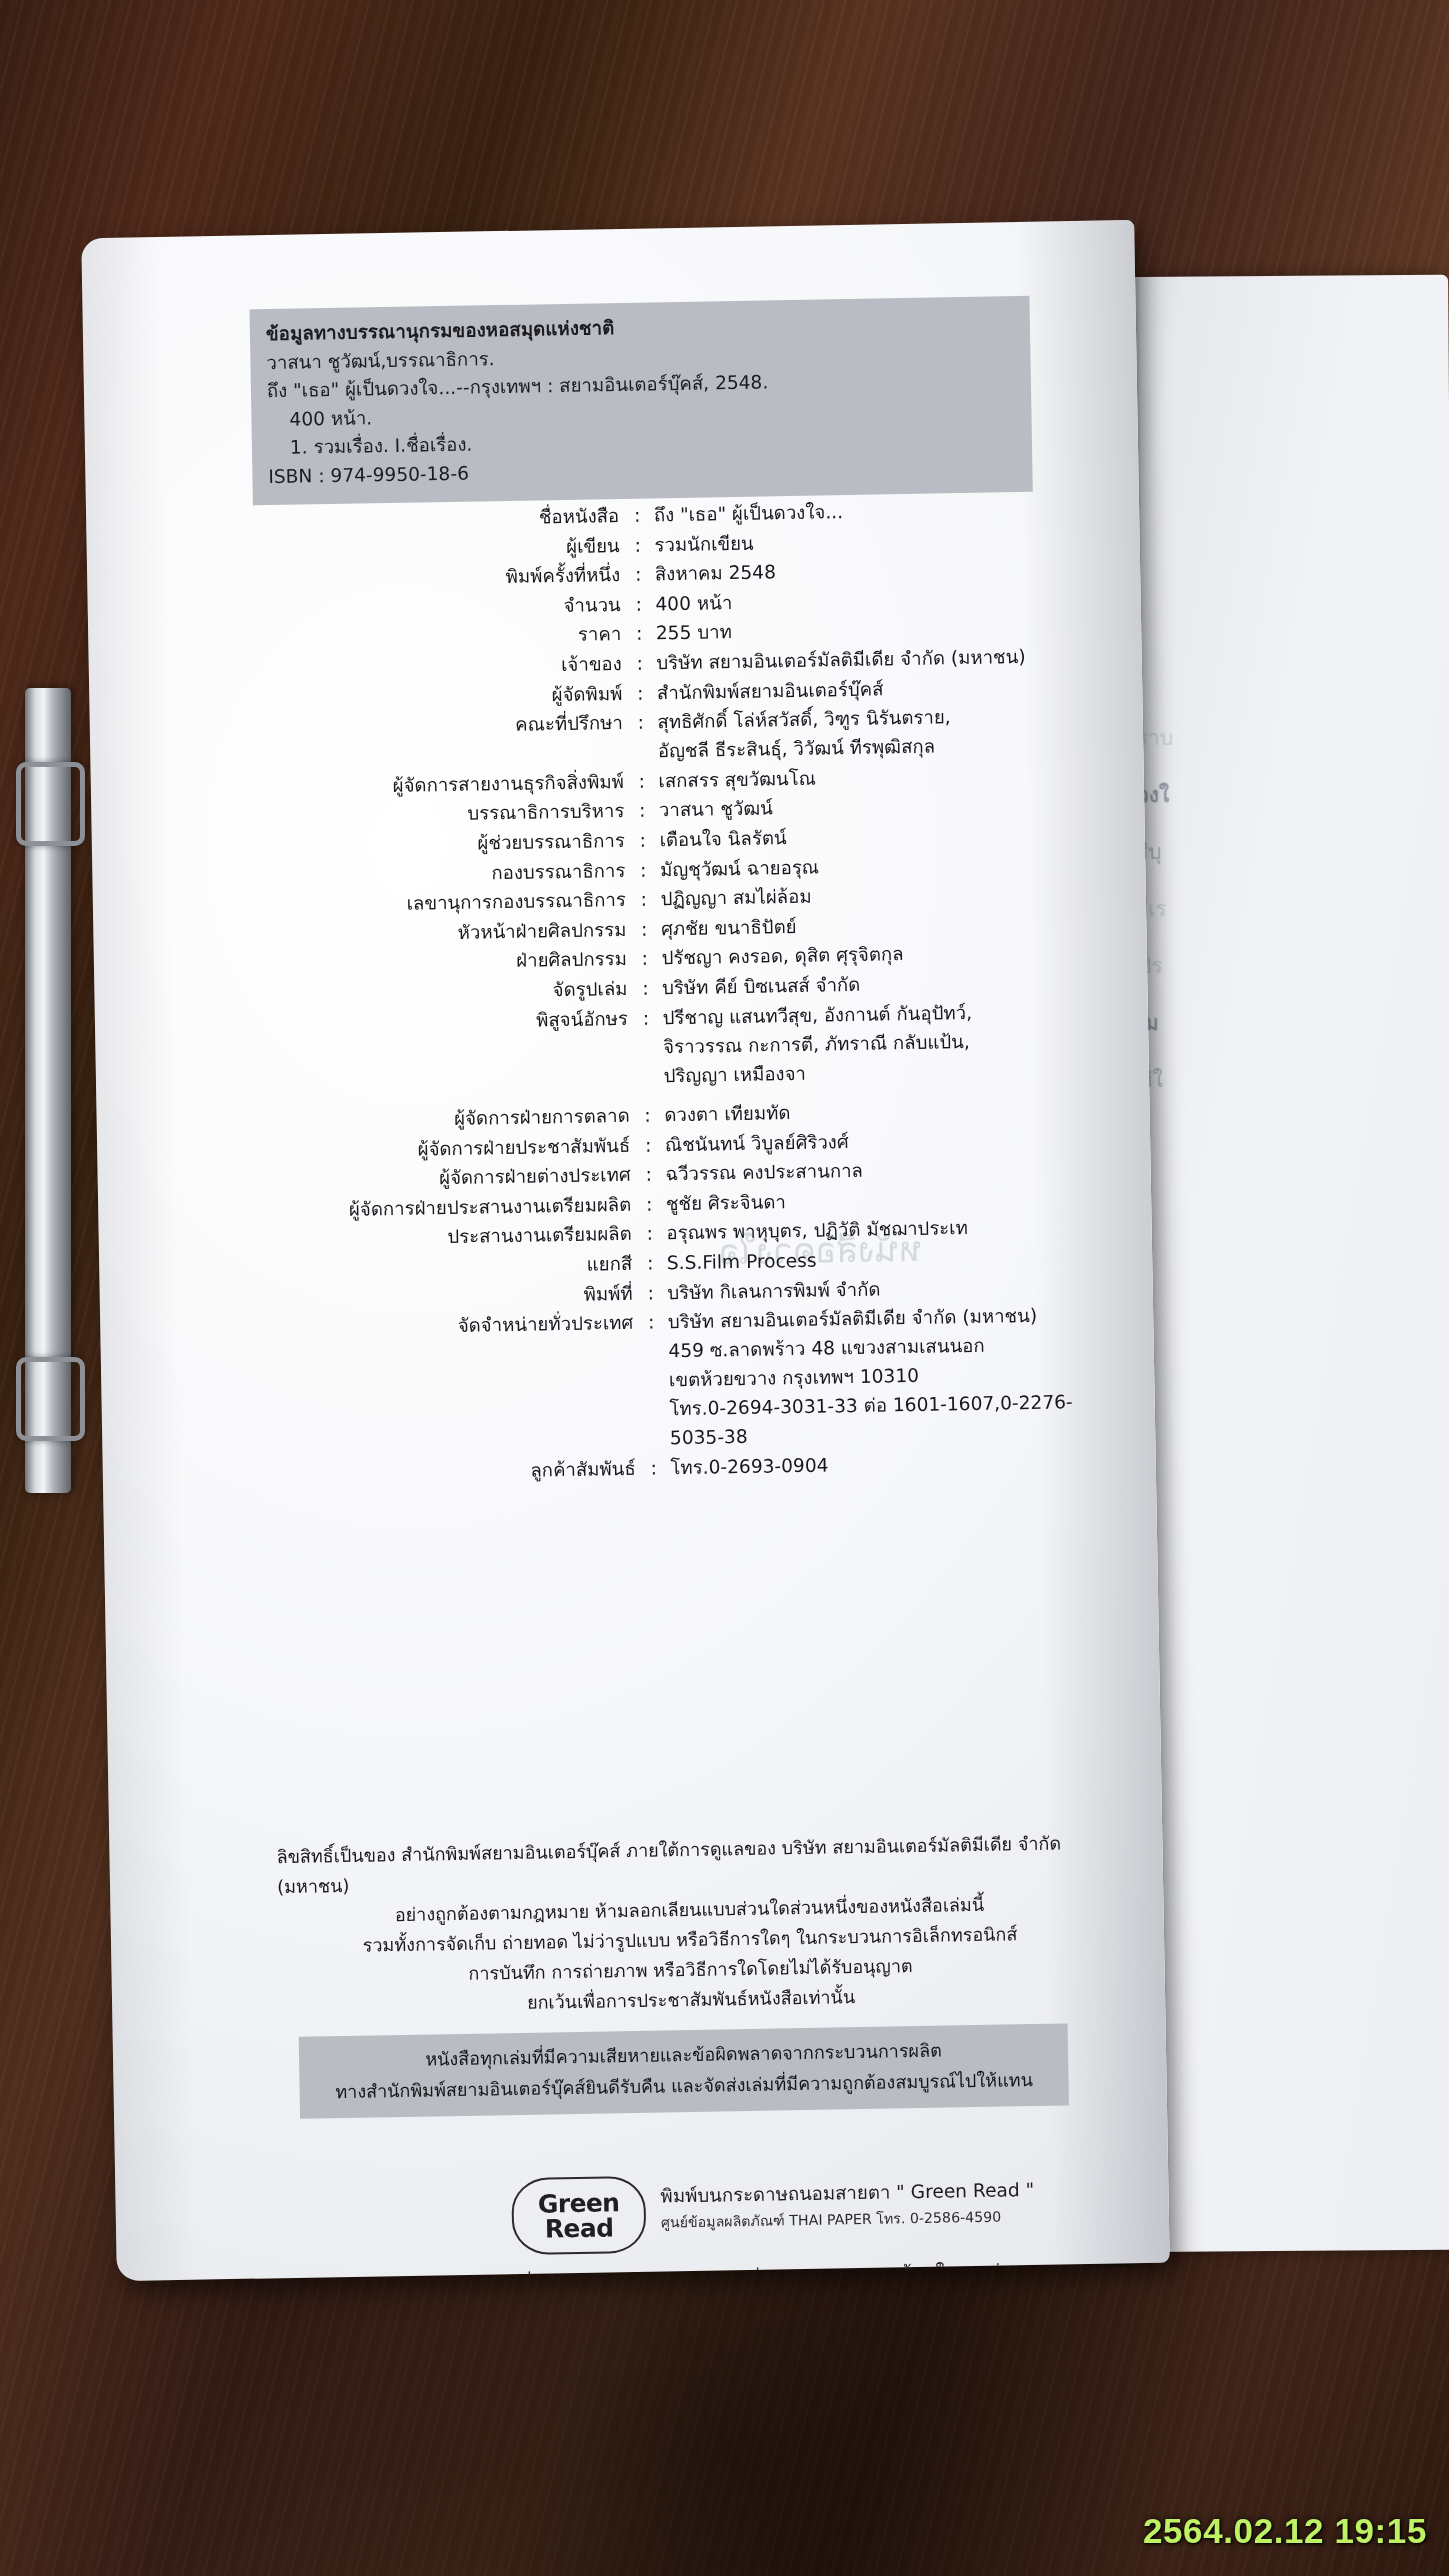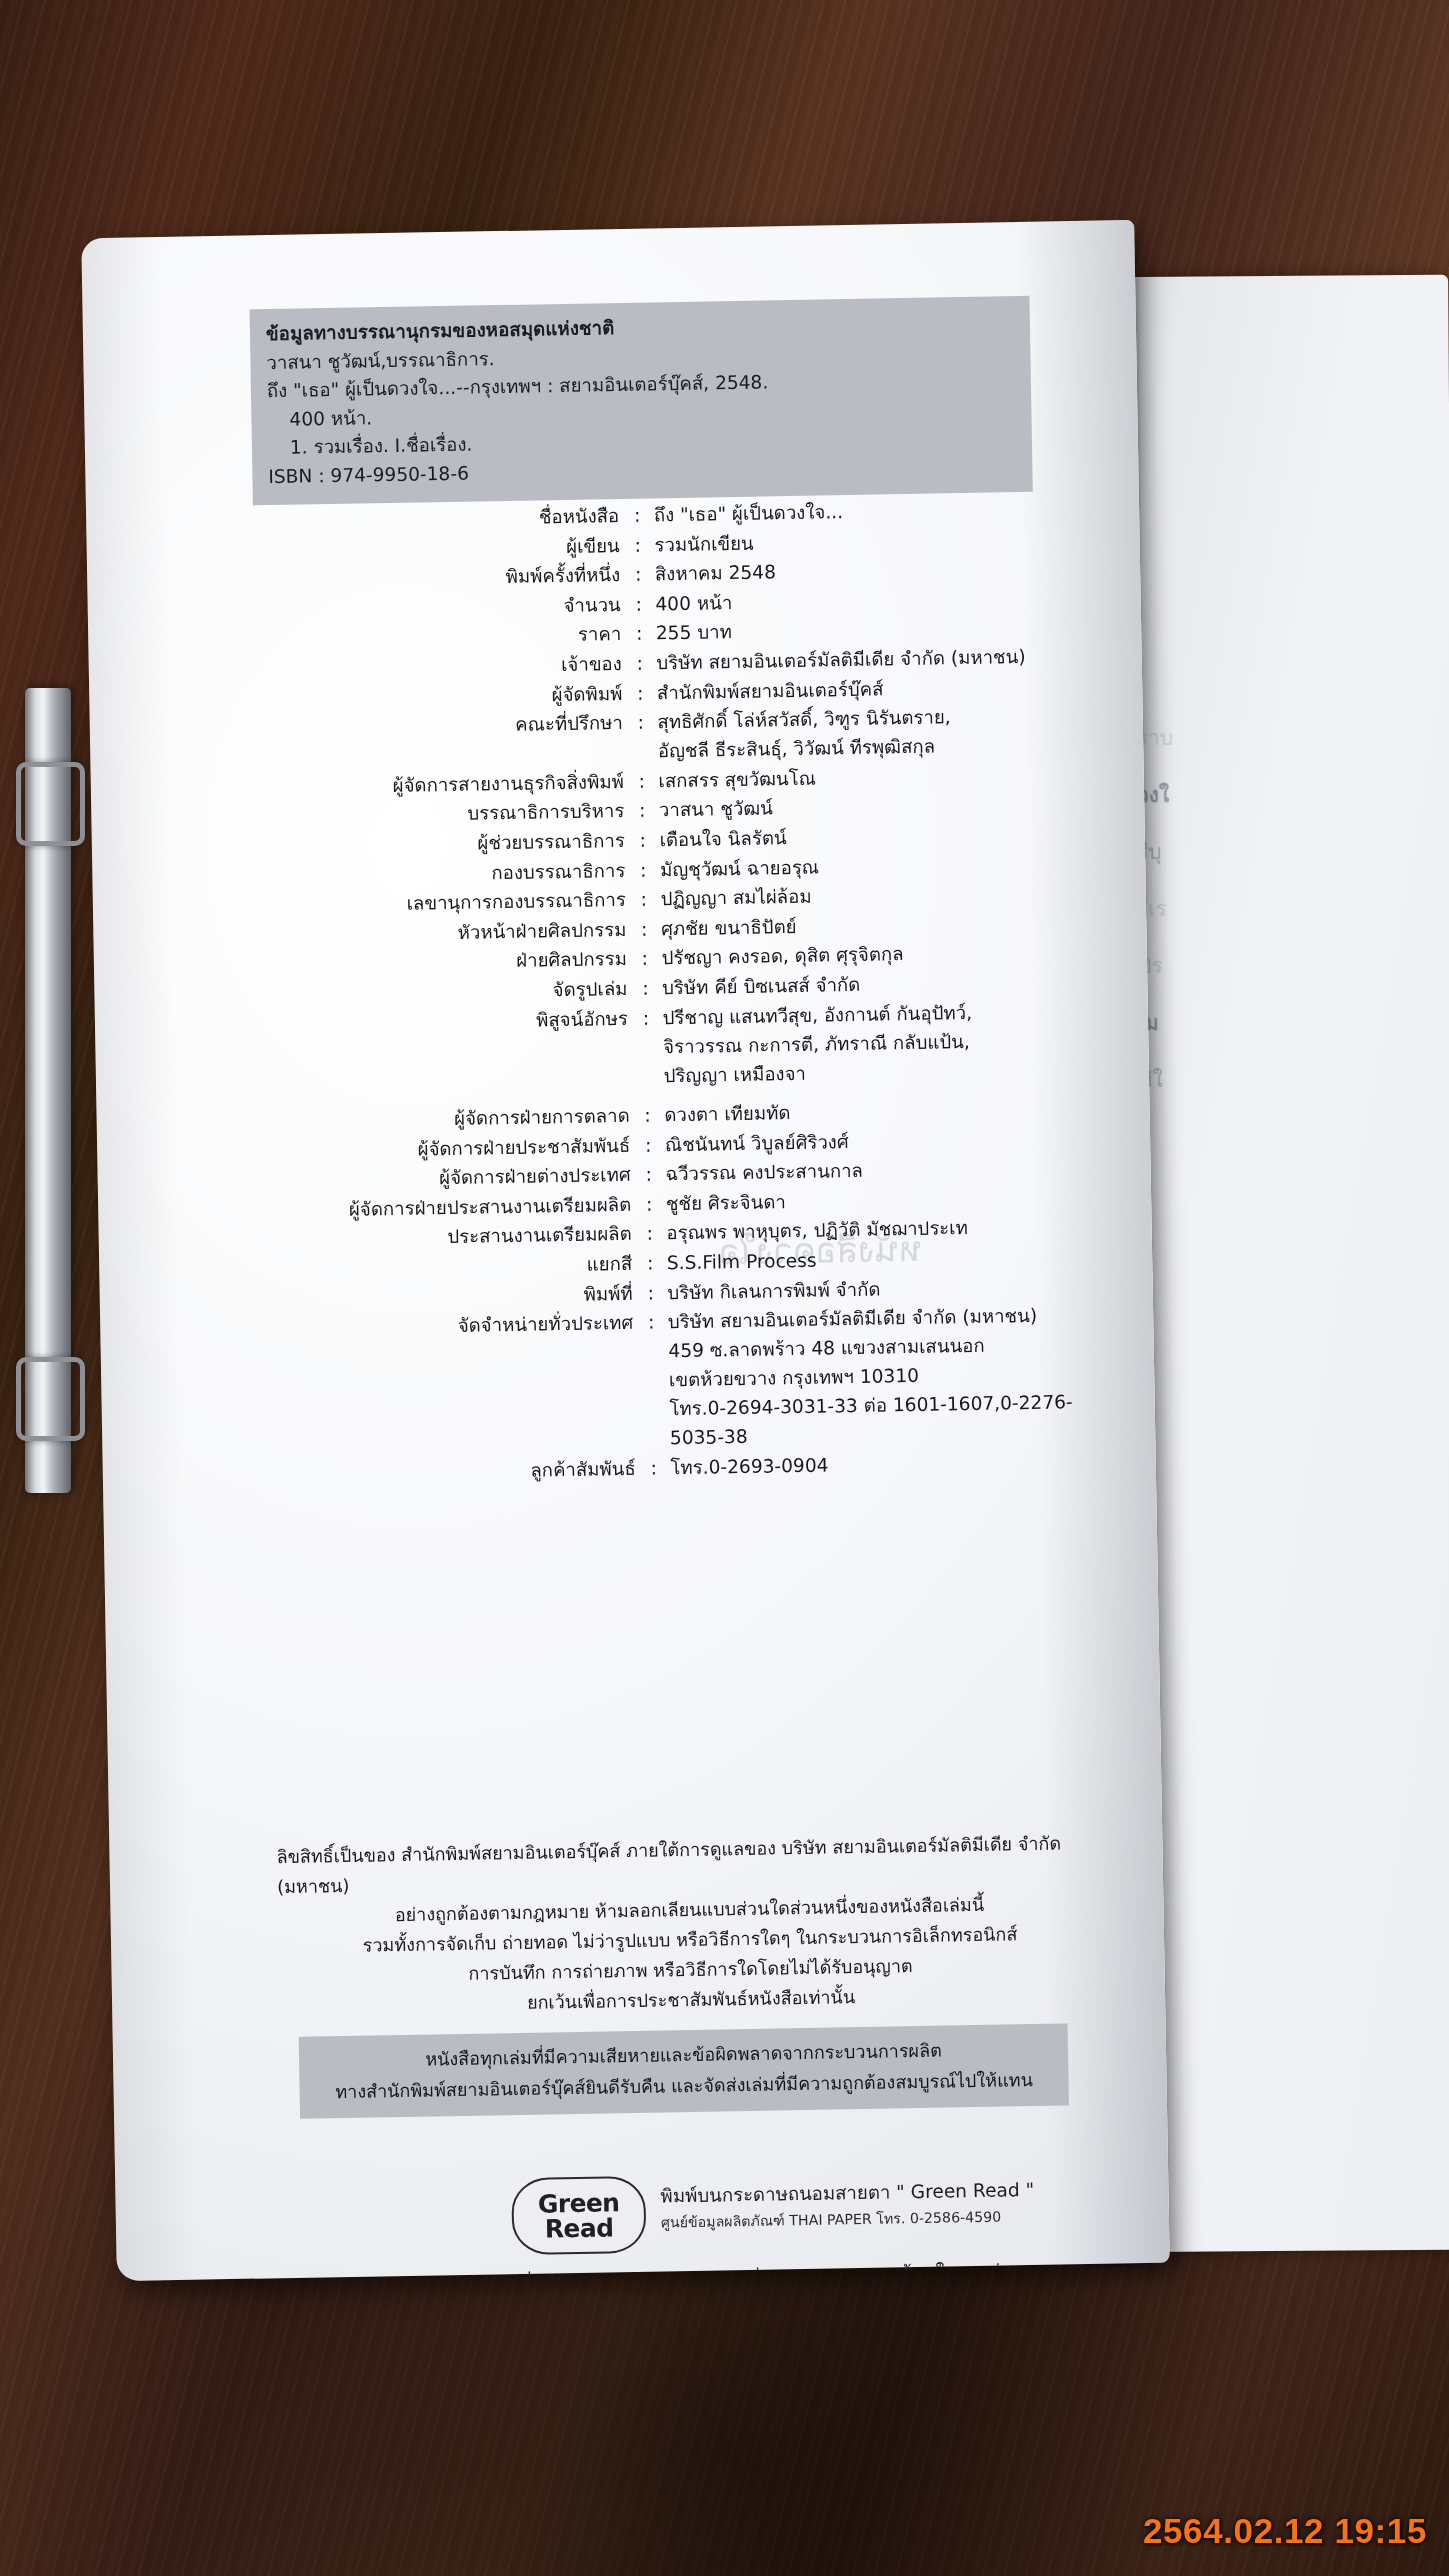--- a/index.html
+++ b/index.html
@@ -276,21 +276,21 @@
     box-shadow: 0 0 6.2px rgba(0,0,0,0.4);
   }
   .clip-handle.top { top: 74px; }
   .clip-handle.bottom { top: 669px; }
 
   
   .timestamp {
     position: absolute;
     right: 22px;
     bottom: 25px;
-    color: #f97316;
+    color: #bef264;
     font-size: 35px;
     font-weight: bold;
     letter-spacing: 0.6px;
     text-shadow: 0 0 6.2px rgba(0,0,0,0.9), 1.2px 1.2px 2.5px rgba(0,0,0,0.9);
     font-family: "Liberation Sans", sans-serif;
   }
 
   
   .ghost {
     position: absolute;

